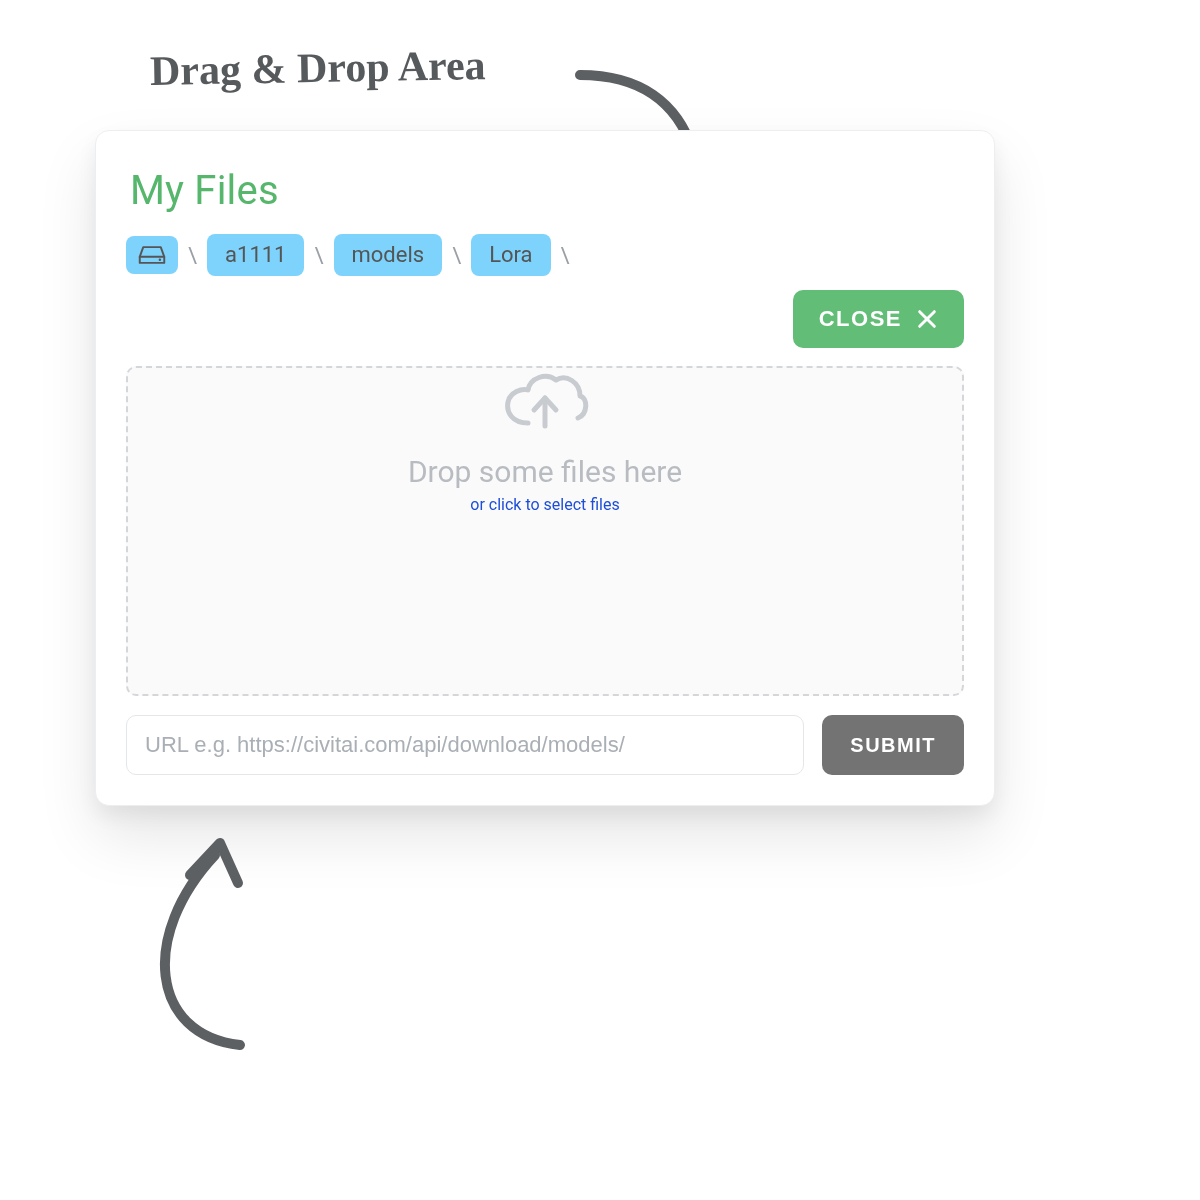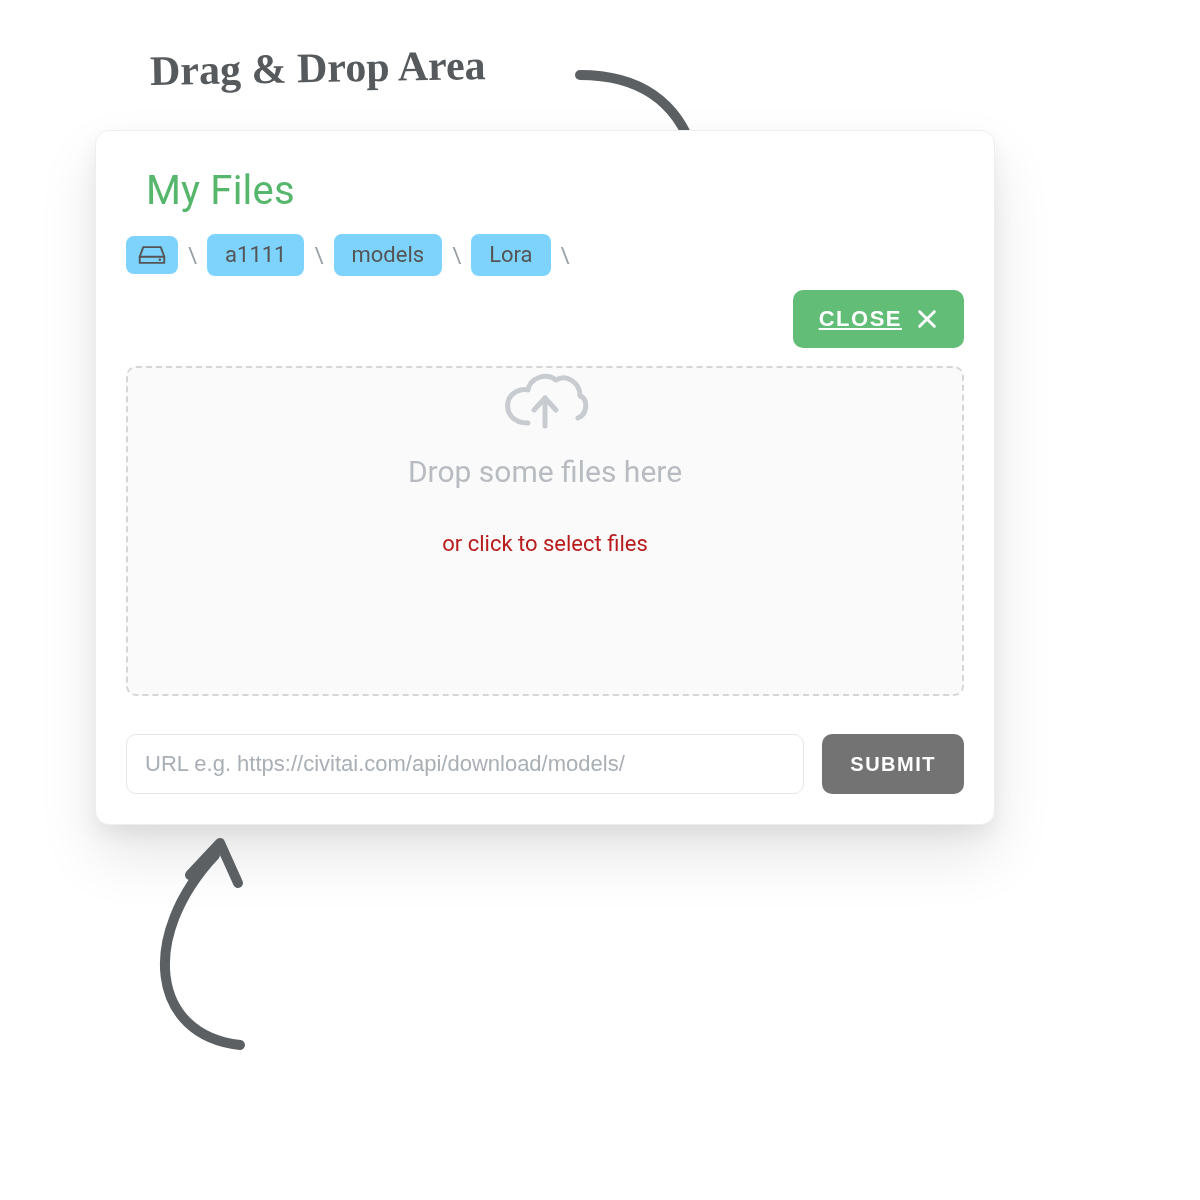--- a/index.html
+++ b/index.html
@@ -24,21 +24,21 @@
     background: #ffffff;
     border-radius: 14px;
     border: 1px solid #eceff1;
     box-shadow: 0 30px 60px rgba(0,0,0,0.10), 0 10px 20px rgba(0,0,0,0.06);
     padding: 28px 30px 30px 30px;
   }
   .title {
     color: #55b66c;
     font-size: 40px;
     font-weight: 400;
-    margin: 8px 4px 20px 20px;
+    margin: 8px 4px 20px 4px;
     letter-spacing: .2px;
   }
   .breadcrumb {
     display: flex;
     align-items: center;
     gap: 10px;
     flex-wrap: wrap;
     margin: 0 0 14px 0;
   }
   .crumb {
@@ -66,21 +66,20 @@
     gap: 14px;
     background: #62bd77;
     color: #fff;
     border: none;
     border-radius: 10px;
     padding: 16px 26px;
     font-size: 22px;
     font-weight: 700;
     letter-spacing: 1.5px;
     cursor: pointer;
-    text-decoration: underline;
   }
   .btn .x-icon { width: 22px; height: 22px; }
   .dropzone {
     margin-top: 18px;
     border: 2px dashed #d4d7da;
     border-radius: 10px;
     background: #fafafb;
     height: 330px;
     display: flex;
     flex-direction: column;
@@ -89,26 +88,25 @@
     cursor: pointer;
     text-align: center;
   }
   .dropzone .cloud { color: #c8ccd0; margin-bottom: 10px; }
   .dz-primary {
     color: #b8bcc0;
     font-size: 30px;
     font-weight: 400;
   }
   .dz-secondary {
-    color: #b91c1c;
-    font-size: 22px;
-    margin-top: 36px;
+    color: #1d4ed8;
+    font-size: 16px;
   }
   .url-row {
-    margin-top: 38px;
+    margin-top: 19px;
     display: flex;
     gap: 18px;
     align-items: stretch;
   }
   .url-input {
     flex: 1;
     border: 1px solid #e4e7ea;
     border-radius: 10px;
     padding: 16px 18px;
     font-size: 22px;

